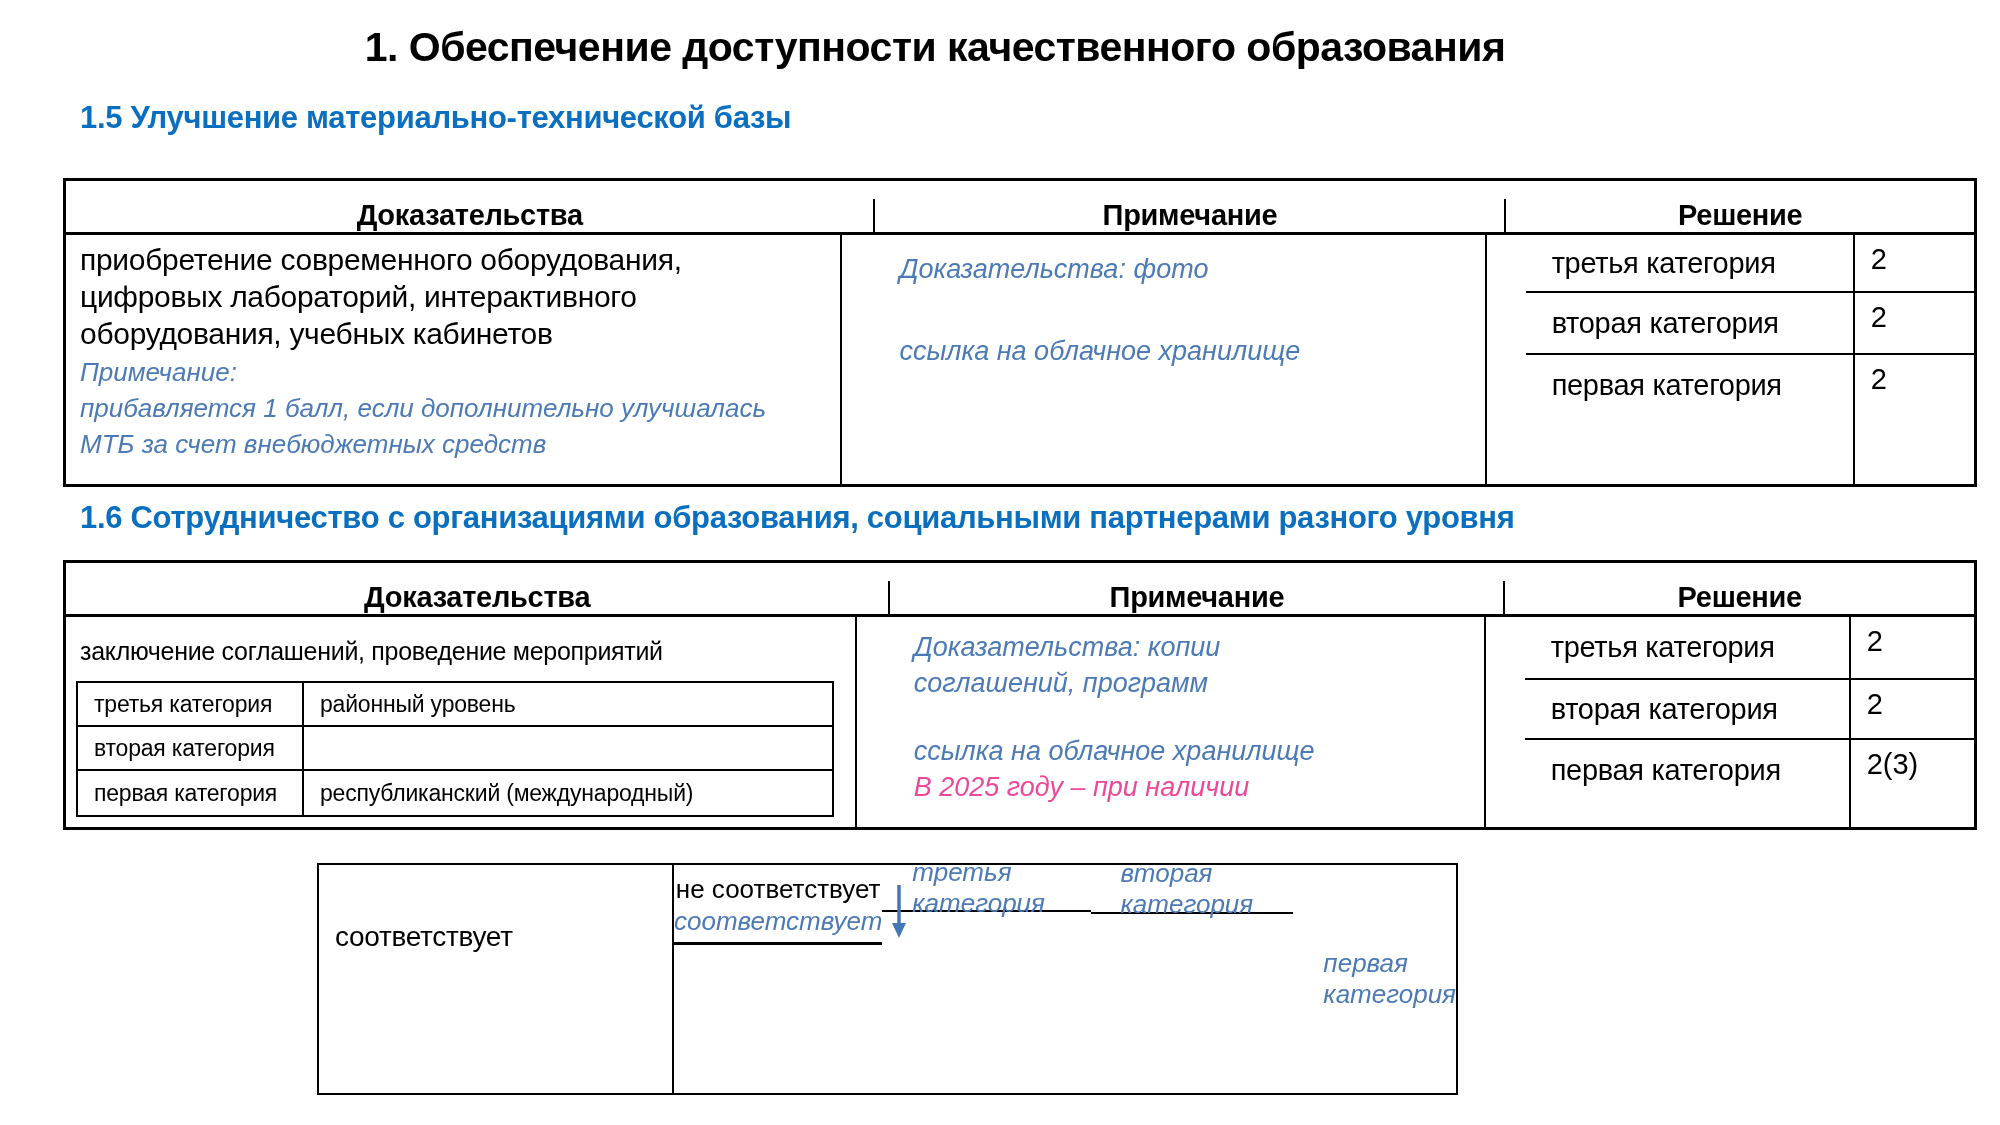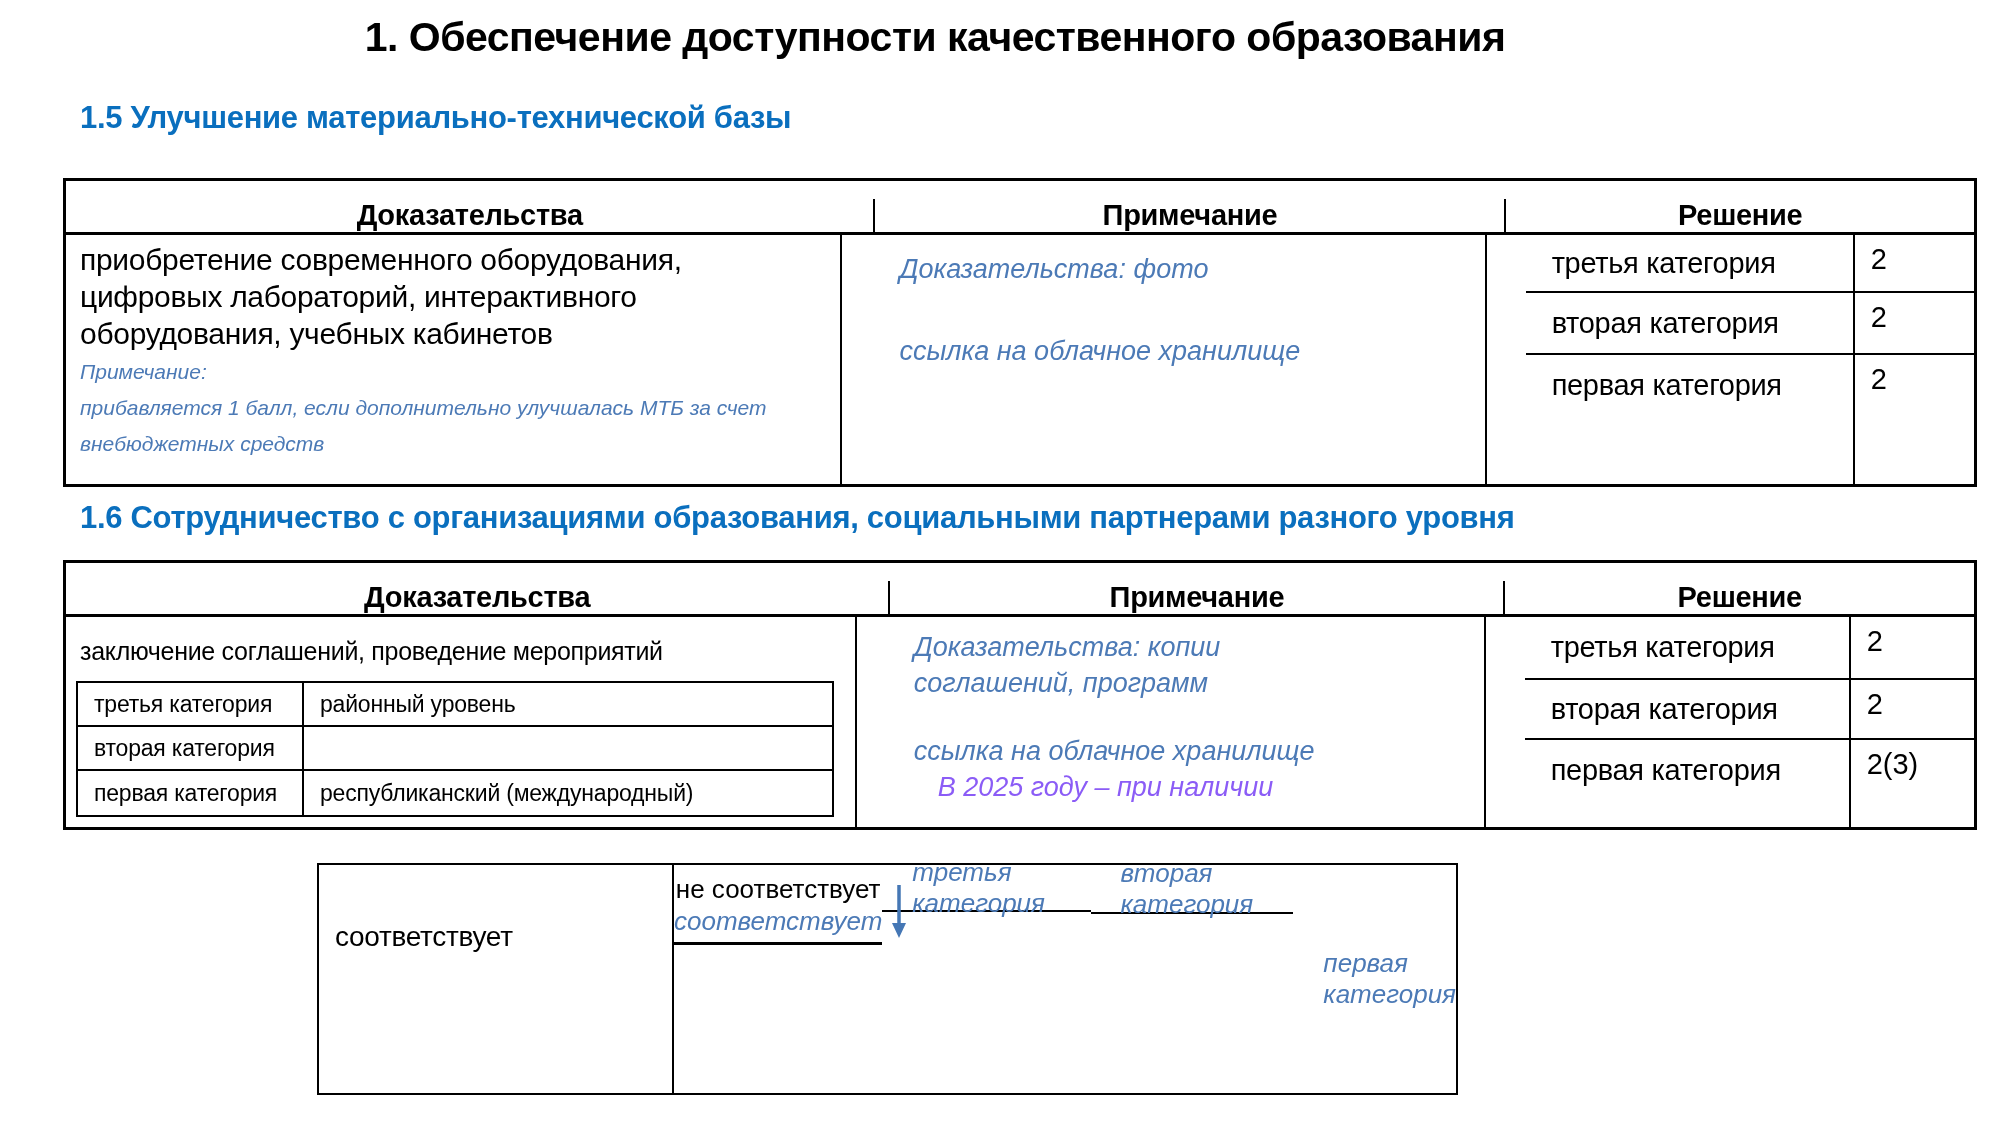--- a/index.html
+++ b/index.html
@@ -1,21 +1,21 @@
 <!DOCTYPE html>
 <html><head>
 <meta charset="utf-8">
 <style>
   html,body{margin:0;padding:0;background:#fff;}
   .page{
     position:relative;width:2000px;height:1125px;background:#ffffff;
     font-family:"Liberation Sans", sans-serif;color:#000;overflow:hidden;
   }
   .title{
-    position:absolute;top:14px;left:0;width:1870px;text-align:center;
+    position:absolute;top:24px;left:0;width:1870px;text-align:center;
     font-size:41px;font-weight:bold;letter-spacing:-0.5px;
   }
   .sec-heading{
     position:absolute;left:80px;color:#0a6fbe;font-weight:bold;
     font-size:31px;letter-spacing:-0.3px;
   }
   #h15{top:100px;}
   #h16{top:500px;}
 
   
@@ -34,21 +34,21 @@
   #t1 .hdr-row{height:54px;}
   #t1 .body-row{height:252px;}
   .t1c1{width:812px;}
   .t1c2{width:633px;}
   .t1c3{width:469px;}
 
   .evidence-main{
     padding:6px 130px 0 14px;font-size:30px;line-height:37px;letter-spacing:-0.3px;
   }
   .note-blue{color:#4c7ab6;font-style:italic;}
-  .t1-note{padding:2px 40px 0 14px;font-size:21px;line-height:36px;}
+  .t1-note{padding:2px 40px 0 14px;font-size:26px;line-height:36px;}
   .t1-remark{padding:16px 20px 0 18px;font-size:27px;line-height:36px;}
   .remark-line2{margin-top:46px;}
 
   .dec-col{display:flex;flex-direction:column;height:100%;}
   .dec-row{display:flex;box-sizing:border-box;}
   .dec-row.bb{border-bottom:2px solid #000;}
   .dec-cat{
     box-sizing:border-box;border-right:2px solid #000;display:flex;align-items:center;
     padding-left:26px;font-size:29px;letter-spacing:-0.3px;
   }
@@ -76,21 +76,21 @@
   .inner-cat{
     box-sizing:border-box;width:226px;border-right:2px solid #000;
     display:flex;align-items:center;padding-left:16px;font-size:23px;letter-spacing:-0.2px;
   }
   .inner-level{
     box-sizing:border-box;flex:1;display:flex;align-items:center;
     padding-left:16px;font-size:23px;letter-spacing:-0.2px;
   }
   .t2-remark{padding:12px 110px 0 18px;font-size:27px;line-height:36px;}
   .t2-remark-link{margin-top:32px;}
-  .accent-orange{color:#8b5cf6;margin-left:24px;}
+  .accent-orange{color:#ec4899;}
   #t2 .dec-cat{width:326px;}
   #t2 .dec-r1{height:63px;}
   #t2 .dec-r2{height:60px;}
   #t2 .dec-r3{flex:1;}
 
   
   #t3{left:317px;top:863px;width:1141px;height:232px;border-width:2.5px;}
   .t3-wrap{display:flex;height:100%;}
   .t3-left{
     box-sizing:border-box;width:355px;border-right:2px solid #000;

